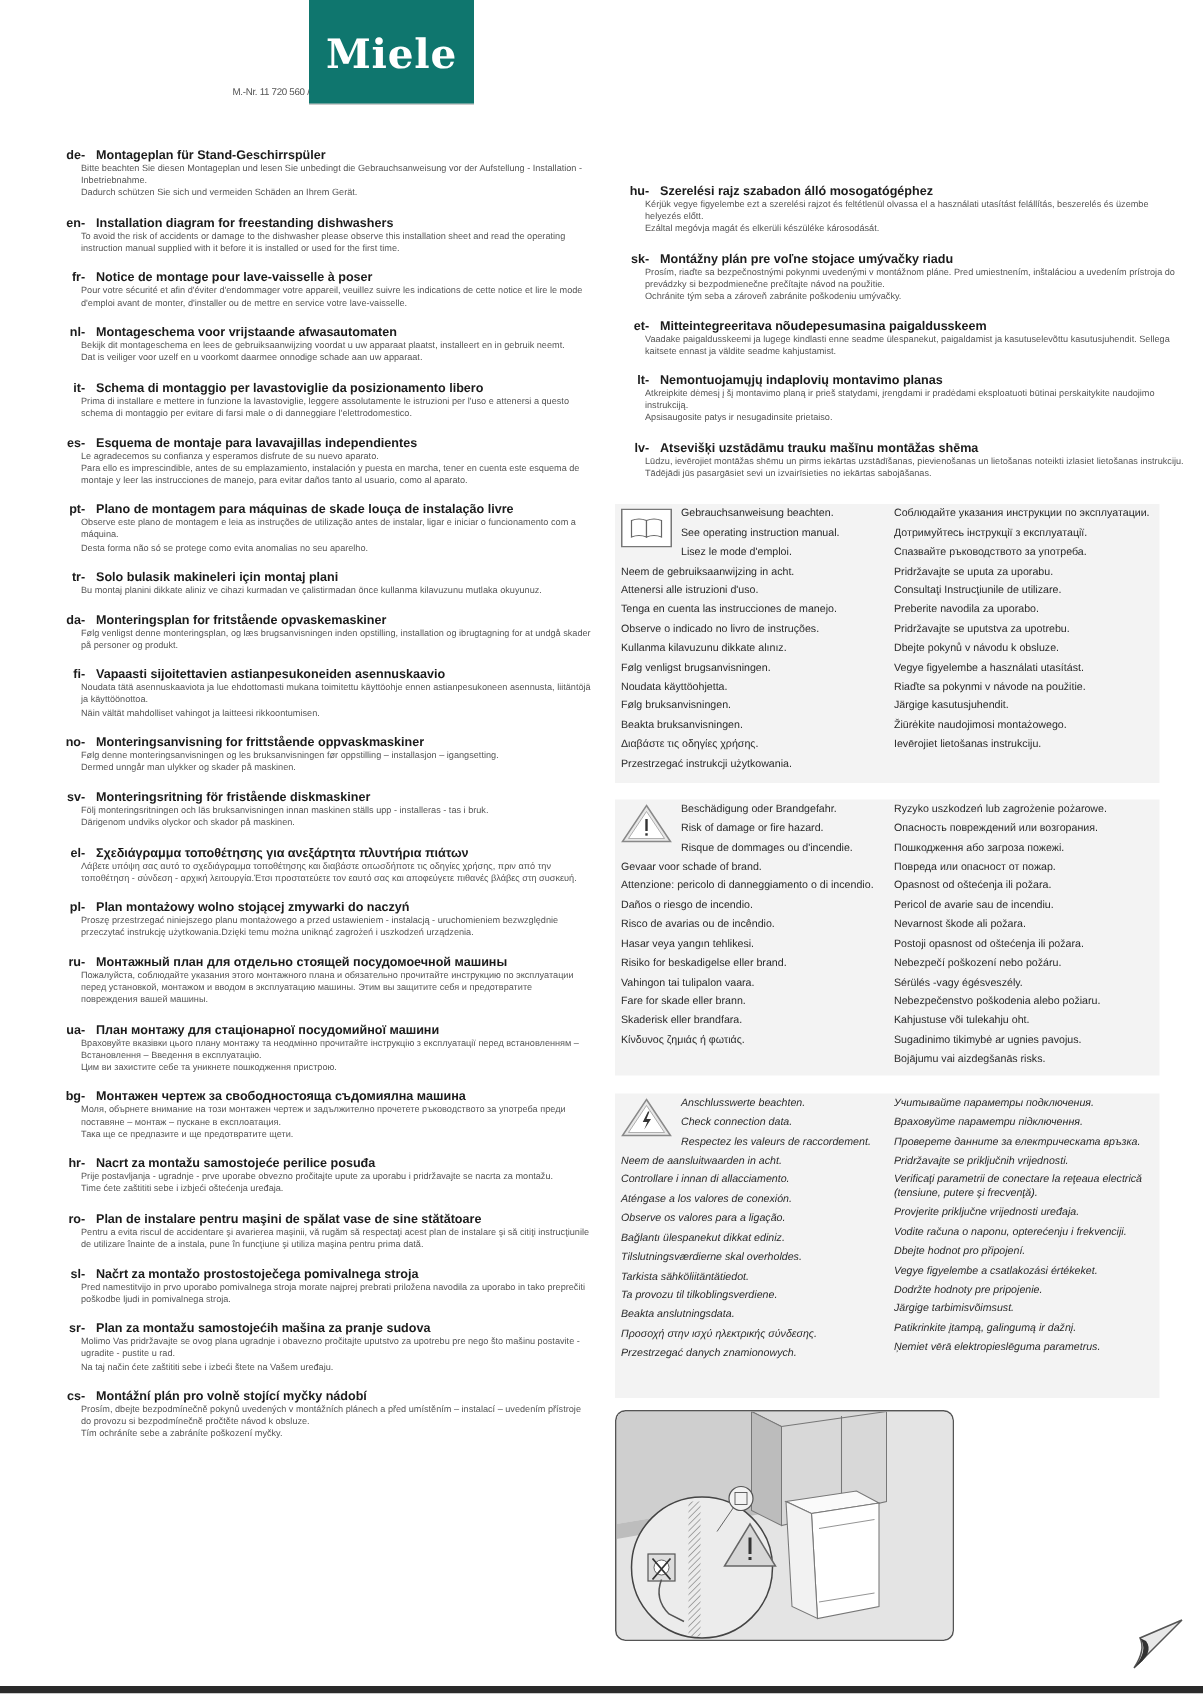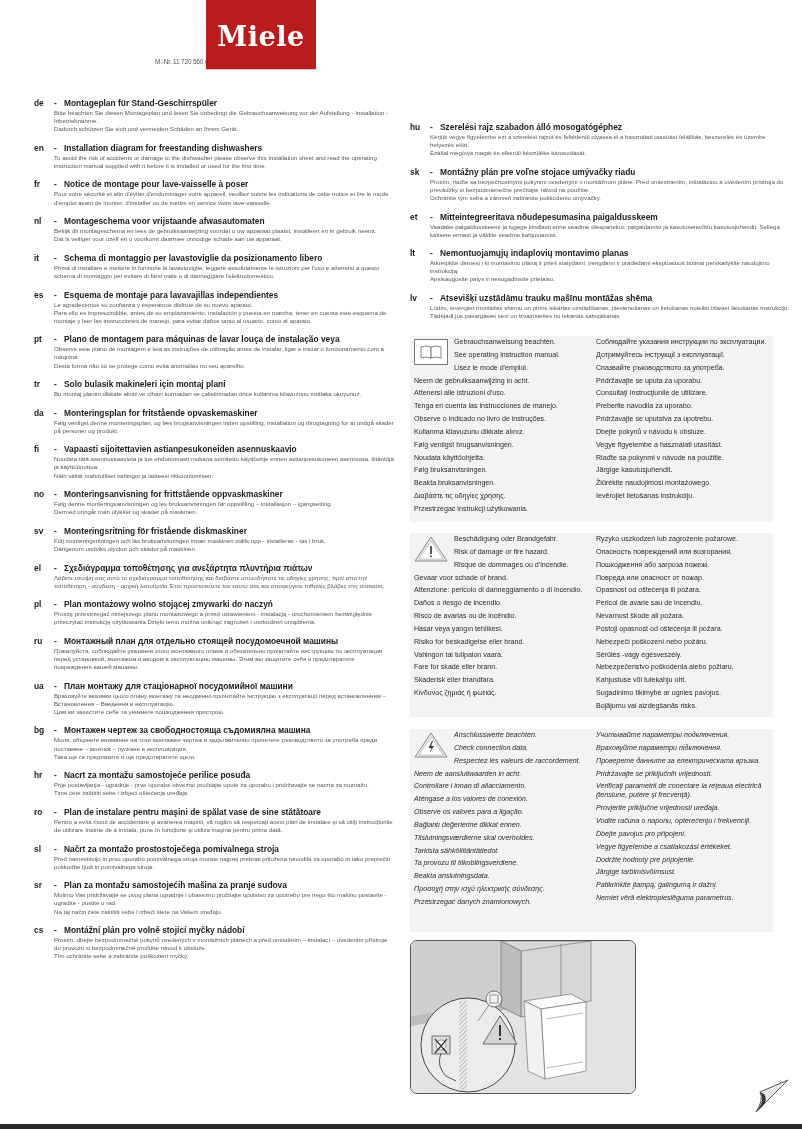--- a/index.html
+++ b/index.html
@@ -1,29 +1,29 @@
 <!DOCTYPE html>
 <html><head>
 <meta charset="utf-8">
 <style>
   * { box-sizing: border-box; margin: 0; padding: 0; }
   html, body { width: 802px; height: 1129px; background: #ffffff; overflow: hidden; }
   body { position: relative; font-family: "Liberation Sans", sans-serif; color: #333; }
 
-  .logo-box { position: absolute; left: 206px; top: 0; width: 110px; height: 70px; background: #b91c1c; display: flex; align-items: center; justify-content: center; border-bottom: 1px solid #ccc; }
+  .logo-box { position: absolute; left: 206px; top: 0; width: 110px; height: 70px; background: #0f766e; display: flex; align-items: center; justify-content: center; border-bottom: 1px solid #ccc; }
   .logo-text { font-family: "DejaVu Serif", serif; font-weight: bold; color: #fff; font-size: 27px; letter-spacing: 0.5px; margin-top: 4px; }
   .docnum { position: absolute; left: 155px; top: 58px; font-size: 6.5px; color: #555; letter-spacing: -0.2px; }
 
   .col { position: absolute; }
   .col-left { left: 34px; top: 98px; width: 360px; }
   .col-right { left: 410px; top: 98px; width: 380px; margin-top: 24px; }
 
   .sec { margin-bottom: 9.5px; }
   .sec-head { display: flex; font-weight: bold; font-size: 8.4px; color: #1c1c1c; line-height: 10px; }
-  .sec-code { width: 20px; flex: none; }
+  .sec-code { width: 20px; flex: none; text-align: right; }
   .sec-dash { width: 10px; flex: none; }
   .sec-title { flex: 1; white-space: nowrap; }
   .sec-body { margin-left: 20px; margin-top: 1px; font-size: 6.1px; color: #555; line-height: 8.1px; }
   .sec-body p { margin: 0; }
 
   .box { position: absolute; left: 410px; width: 363px; background: #f3f3f3; }
   .box1 { top: 336px; height: 186px; text-decoration: underline; }
   .box2 { top: 533px; height: 184px; }
   .box3 { top: 729px; height: 203px; font-style: italic; }
   .box .bcol { position: absolute; top: 2px; font-size: 7.1px; color: #2a2a2a; }
@@ -106,21 +106,21 @@
       </div>
       <div class="sec-body">
         <p>Le agradecemos su confianza y esperamos disfrute de su nuevo aparato.</p>
         <p>Para ello es imprescindible, antes de su emplazamiento, instalación y puesta en marcha, tener en cuenta este esquema de montaje y leer las instrucciones de manejo, para evitar daños tanto al usuario, como al aparato.</p>
       </div>
     </div>
     <div class="sec">
       <div class="sec-head">
         <span class="sec-code">pt</span>
         <span class="sec-dash">-</span>
-        <span class="sec-title">Plano de montagem para máquinas de lavar louça de instalação veya</span>
+        <span class="sec-title">Plano de montagem para máquinas de skade louça de instalação livre</span>
       </div>
       <div class="sec-body">
         <p>Observe este plano de montagem e leia as instruções de utilização antes de instalar, ligar e iniciar o funcionamento com a máquina.</p>
         <p>Desta forma não só se protege como evita anomalias no seu aparelho.</p>
       </div>
     </div>
     <div class="sec">
       <div class="sec-head">
         <span class="sec-code">tr</span>
         <span class="sec-dash">-</span>
@@ -423,37 +423,37 @@
     <path d="M18 9 L14.5 16 L17.5 16 L15.5 21 L20 14 L17 14 L19 9 Z" fill="#333"></path>
   </svg>
   <div class="bcol bleft">
       <div class="bline indent">Anschlusswerte beachten.</div>
       <div class="bline indent">Check connection data.</div>
       <div class="bline indent">Respectez les valeurs de raccordement.</div>
       <div class="bline">Neem de aansluitwaarden in acht.</div>
       <div class="bline">Controllare i innan di allacciamento.</div>
       <div class="bline">Aténgase a los valores de conexión.</div>
       <div class="bline">Observe os valores para a ligação.</div>
-      <div class="bline">Bağlantı değerlerine dikkat ennen.</div>
+      <div class="bline">Bağlantı ülespanekut dikkat ediniz.</div>
       <div class="bline">Tilslutningsværdierne skal overholdes.</div>
       <div class="bline">Tarkista sähköliitäntätiedot.</div>
       <div class="bline">Ta provozu til tilkoblingsverdiene.</div>
       <div class="bline">Beakta anslutningsdata.</div>
       <div class="bline">Προσοχή στην ισχύ ηλεκτρικής σύνδεσης.</div>
       <div class="bline">Przestrzegać danych znamionowych.</div>
     </div>
   <div class="bcol bright">
       <div class="bline">Учитывайте параметры подключения.</div>
       <div class="bline">Враховуйте параметри підключення.</div>
       <div class="bline">Проверете данните за електрическата връзка.</div>
       <div class="bline">Pridržavajte se priključnih vrijednosti.</div>
       <div class="bline">Verificaţi parametrii de conectare la reţeaua electrică (tensiune, putere şi frecvenţă).</div>
       <div class="bline">Provjerite priključne vrijednosti uređaja.</div>
       <div class="bline">Vodite računa o naponu, opterećenju i frekvenciji.</div>
-      <div class="bline">Dbejte pavojus pro připojení.</div>
+      <div class="bline">Dbejte hodnot pro připojení.</div>
       <div class="bline">Vegye figyelembe a csatlakozási értékeket.</div>
       <div class="bline">Dodržte hodnoty pre pripojenie.</div>
       <div class="bline">Järgige tarbimisvõimsust.</div>
       <div class="bline">Patikrinkite įtampą, galingumą ir dažnį.</div>
       <div class="bline">Ņemiet vērā elektropieslēguma parametrus.</div>
     </div>
 </div>
 
 <div class="illustration">
   <svg width="226" height="154" viewBox="0 0 226 154">

